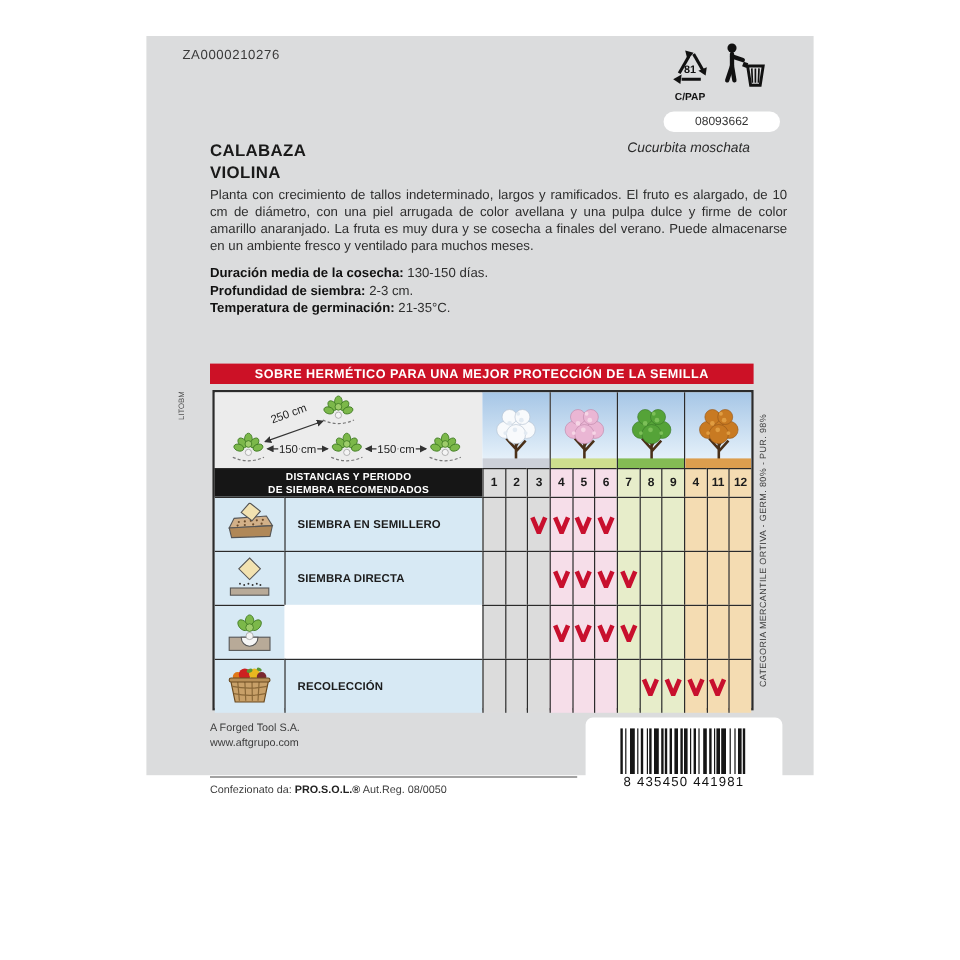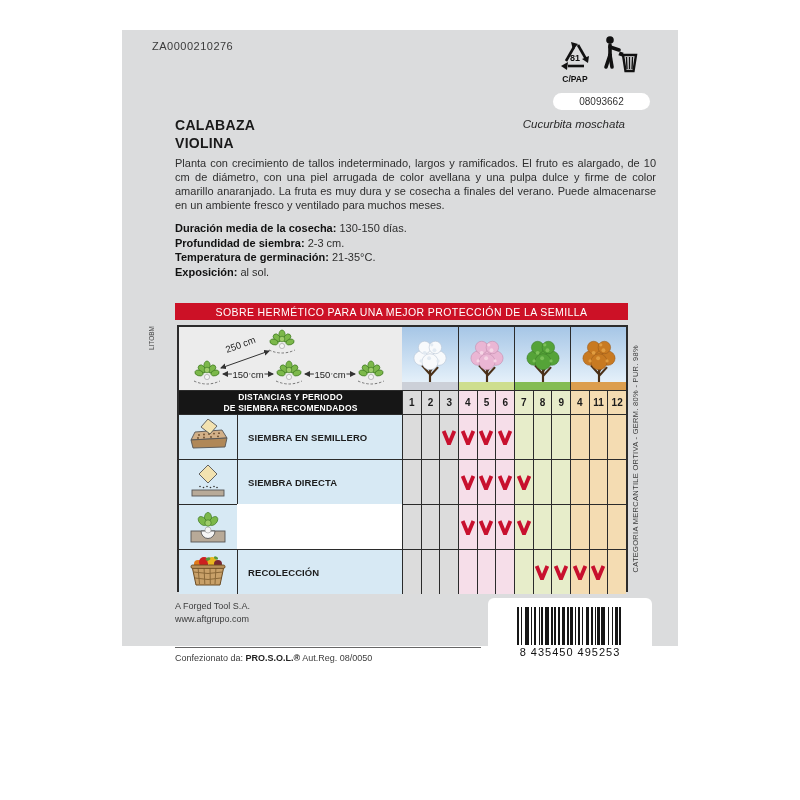--- a/index.html
+++ b/index.html
@@ -17,21 +17,21 @@
 
   
   .title{position:absolute;left:53px;top:86px;font-size:14px;font-weight:bold;line-height:1.3;color:#1a1a1a;letter-spacing:.3px}
   .latin{position:absolute;right:53px;top:88px;font-size:11.5px;font-style:italic;color:#2a2a2a}
 
   .descr{position:absolute;left:53px;top:127px;width:481px;font-size:11px;line-height:1.27;color:#2e2e2e;text-align:justify}
   .facts{position:absolute;left:53px;top:191px;font-size:11px;line-height:1.33;color:#2e2e2e}
   .facts b{color:#111}
 
   .banner{position:absolute;left:53px;top:273px;width:453px;height:17px;background:var(--accent,#cc1126);
-      color:#fff;font-size:10.5px;font-weight:normal;letter-spacing:.4px;display:flex;align-items:center;justify-content:center;white-space:nowrap}
+      color:#fff;font-size:10.5px;font-weight:bold;letter-spacing:.4px;display:flex;align-items:center;justify-content:center;white-space:nowrap}
 
   
   .sowing{position:absolute;left:55px;top:295px;width:451px;height:267px;display:grid;
       grid-template-columns:58px 165px repeat(12,1fr);grid-template-rows:63px 24px repeat(4,45px);
       border:2px solid var(--tborder,#2b2b2b);background:#fff;box-sizing:border-box}
   .sowing > *{box-sizing:border-box}
   .spacing-cell{grid-column:1/3;background:#ececec;position:relative}
   .spacing-cell svg{position:absolute;left:0;top:0;width:100%;height:100%}
   .strip{display:grid}
   .strip.trees{grid-column:3/15;grid-template-columns:repeat(4,1fr)}
@@ -126,21 +126,20 @@
     <div>VIOLINA</div>
   </div>
   <div class="latin">Cucurbita moschata</div>
 
   <div class="descr">Planta con crecimiento de tallos indeterminado, largos y ramificados. El fruto es alargado, de 10 cm de diámetro, con una piel arrugada de color avellana y una pulpa dulce y firme de color amarillo anaranjado. La fruta es muy dura y se cosecha a finales del verano. Puede almacenarse en un ambiente fresco y ventilado para muchos meses.</div>
 
   <div class="facts">
     <div><b>Duración media de la cosecha:</b> <span>130-150 días.</span></div>
     <div><b>Profundidad de siembra:</b> <span>2-3 cm.</span></div>
     <div><b>Temperatura de germinación:</b> <span>21-35°C.</span></div>
-    <div><b>Exposición:</b> <span>al sol.</span></div>
   </div>
 
   <div class="banner">SOBRE HERMÉTICO PARA UNA MEJOR PROTECCIÓN DE LA SEMILLA</div>
 
   <div class="left-note">
       <span class="vtext">LITOBM</span>
     </div>
 
   <div class="sowing">
 
@@ -536,17 +535,17 @@
         <div class="gap" style="width: 2.6px;"></div>
         <div class="bar" style="width: 1.3px;"></div>
         <div class="gap" style="width: 2.6px;"></div>
         <div class="bar" style="width: 1.3px;"></div>
         <div class="gap" style="width: 2.6px;"></div>
         <div class="bar" style="width: 2.6px;"></div>
         <div class="gap" style="width: 1.3px;"></div>
         <div class="bar" style="width: 1.3px;"></div>
         <div class="gap" style="width: 2.6px;"></div>
       </div>
-    <div class="bc-digits">8 435450 495253</div>
+    <div class="bc-digits">8 435450 441981</div>
   </div>
 
 
 </div>
 
 </body></html>

